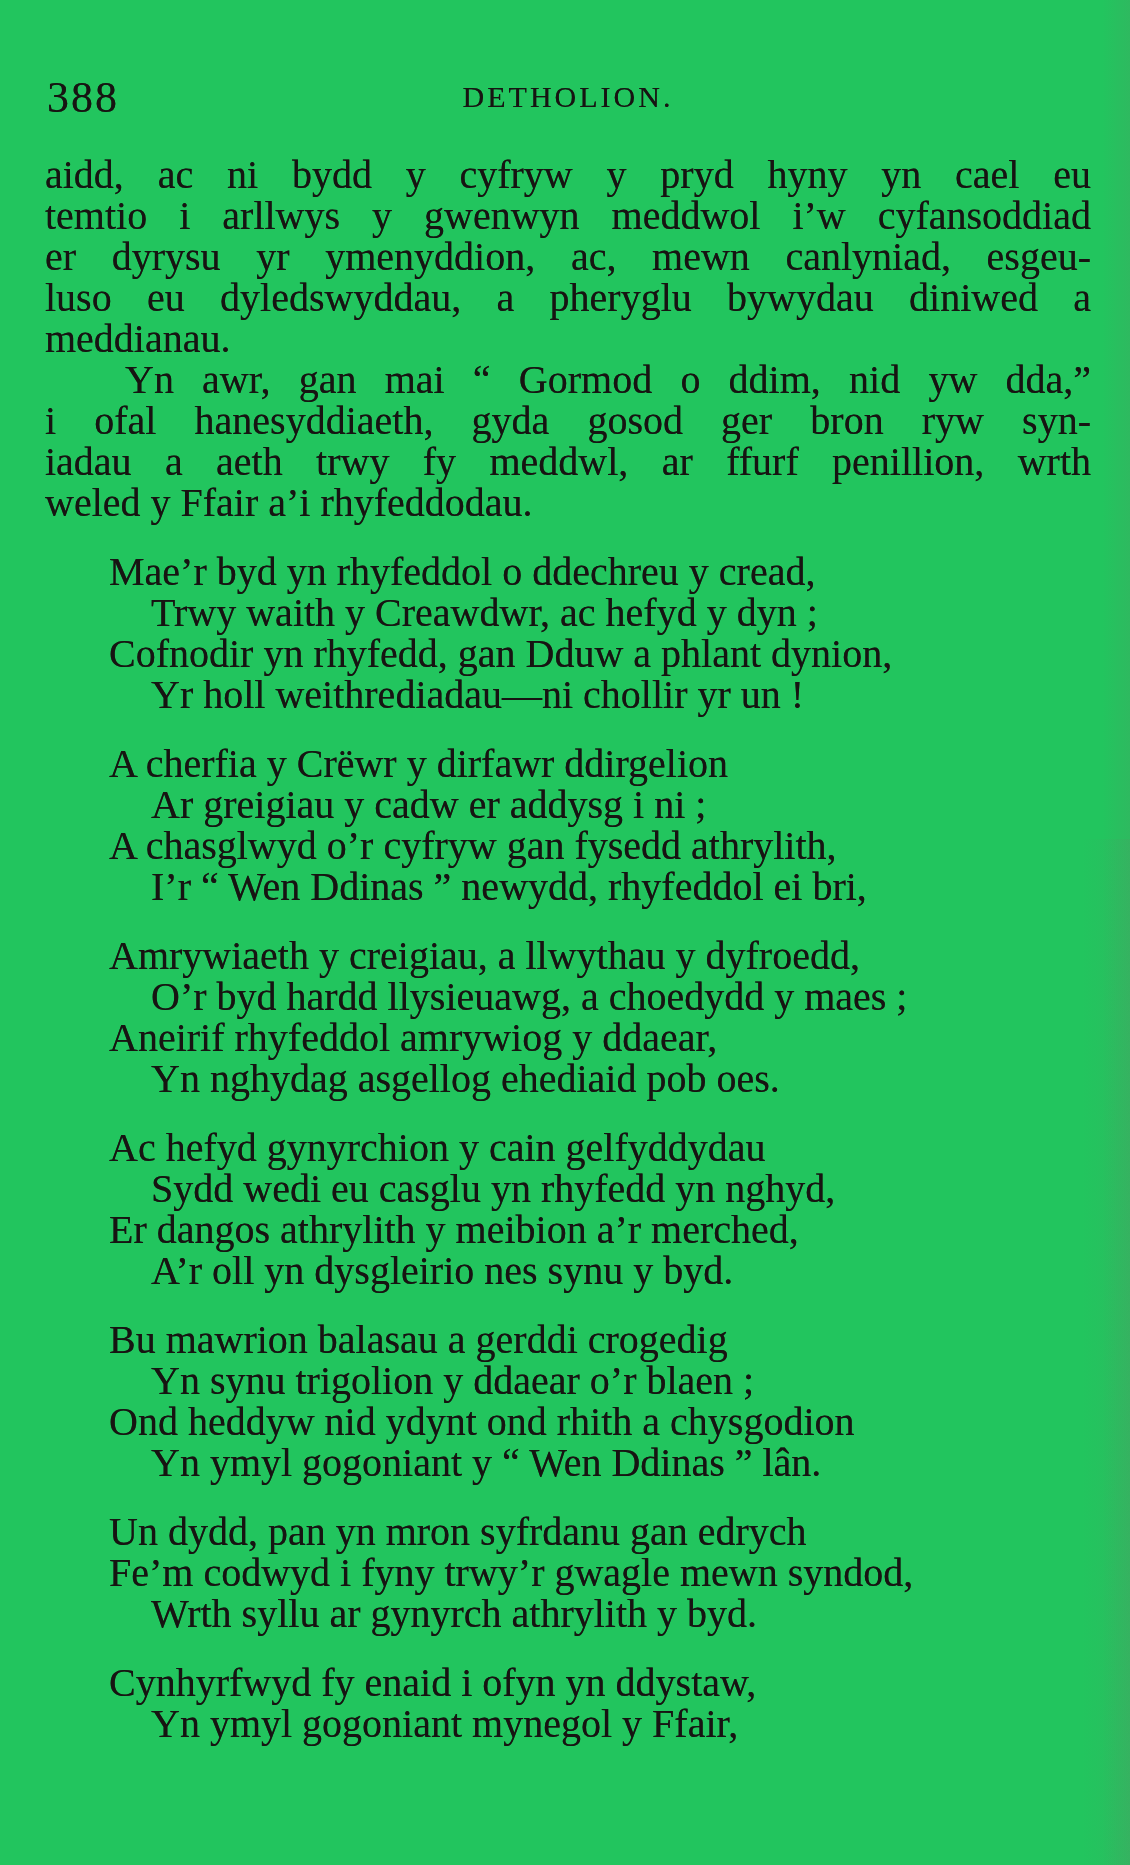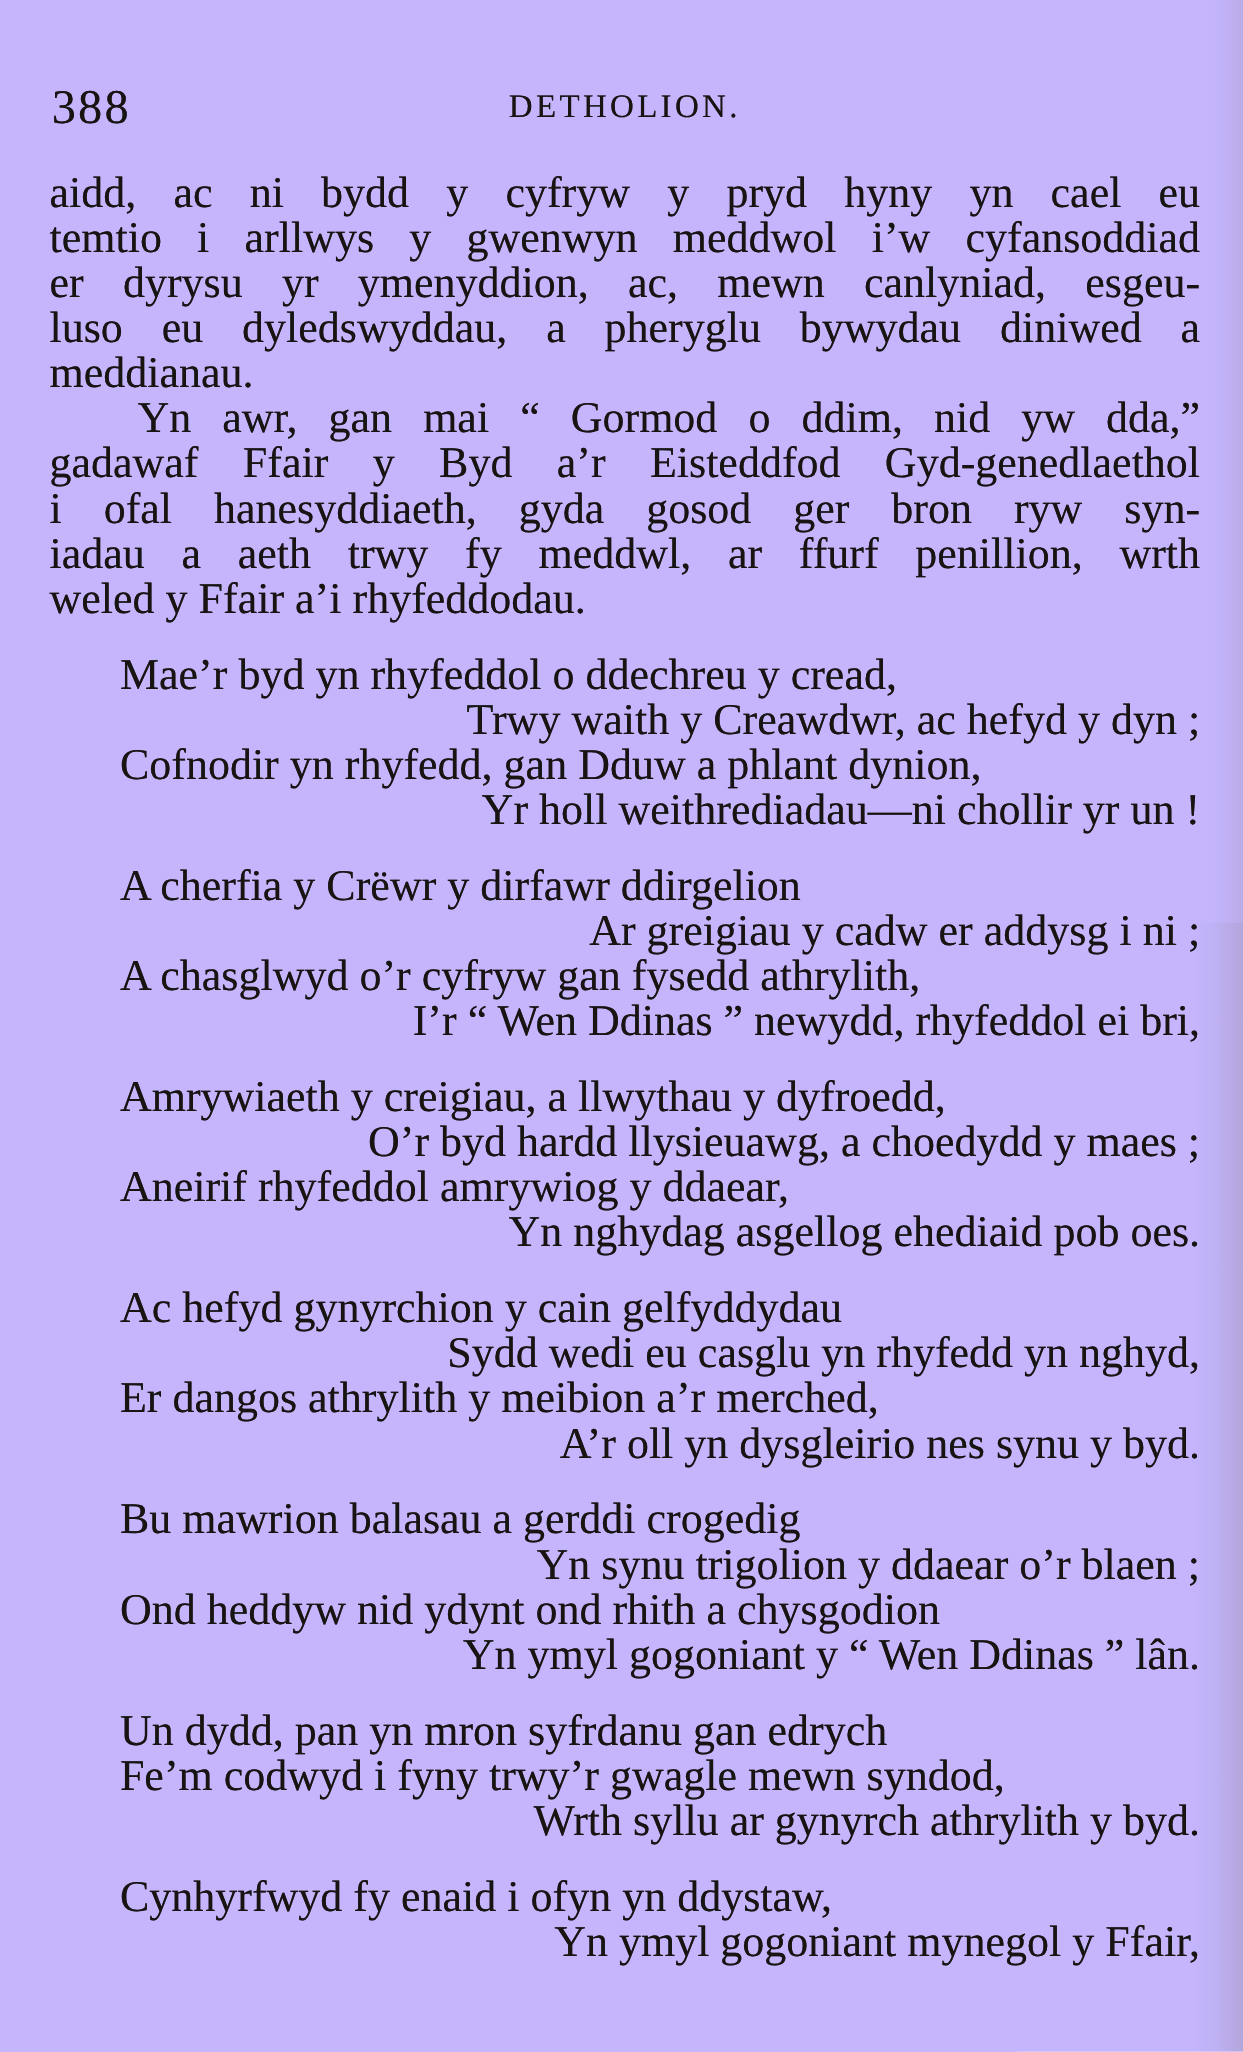--- a/index.html
+++ b/index.html
@@ -1,20 +1,20 @@
 <!DOCTYPE html>
 <html><head>
 <meta charset="utf-8">
 <style>
   html, body { margin: 0; padding: 0; }
   .page {
     position: relative;
     width: 1130px;
     height: 1865px;
-    background: #c4b5fd;
+    background: #22c55e;
     overflow: hidden;
     font-family: "Liberation Serif", "DejaVu Serif", serif;
     color: #171412;
   }
   
   .edge-shade {
     position: absolute;
     top: 0; right: 0;
     width: 28px; height: 100%;
     background: linear-gradient(to right, rgba(120,115,105,0) 0%, rgba(120,115,105,0.14) 100%);
@@ -65,21 +65,21 @@
     text-align-last: left;
   }
   .prose .pl.firstindent { padding-left: 80px; }
   .verse {
     margin-top: 28px;
     margin-left: 64px;
     font-size: 40px;
     line-height: 41px;
   }
   .verse .vl { white-space: nowrap; }
-  .verse .vl.even { padding-left: 42px; text-align: right; }
+  .verse .vl.even { padding-left: 42px; }
   
   .content { text-shadow: 0 0 0.6px rgba(23,20,18,0.75); }
 </style>
 </head>
 <body>
 
 <div class="page">
   <div class="edge-shade"></div>
   <div class="edge-shade-bottom"></div>
 
@@ -93,21 +93,20 @@
     <div class="prose">
       <div class="pl">aidd, ac ni bydd y cyfryw y pryd hyny yn cael eu</div>
       <div class="pl">temtio i arllwys y gwenwyn meddwol i’w cyfansoddiad</div>
       <div class="pl">er dyrysu yr ymenyddion, ac, mewn canlyniad, esgeu-</div>
       <div class="pl">luso eu dyledswyddau, a pheryglu bywydau diniwed a</div>
       <div class="pl lastline">meddianau.</div>
     </div>
 
     <div class="prose">
       <div class="pl firstindent">Yn awr, gan mai “ Gormod o ddim, nid yw dda,”</div>
-      <div class="pl">gadawaf Ffair y Byd a’r Eisteddfod Gyd-genedlaethol</div>
       <div class="pl">i ofal hanesyddiaeth, gyda gosod ger bron ryw syn-</div>
       <div class="pl">iadau a aeth trwy fy meddwl, ar ffurf penillion, wrth</div>
       <div class="pl lastline">weled y Ffair a’i rhyfeddodau.</div>
     </div>
 
     <div class="verse">
       <div class="vl">Mae’r byd yn rhyfeddol o ddechreu y cread,</div>
       <div class="vl even">Trwy waith y Creawdwr, ac hefyd y dyn ;</div>
       <div class="vl">Cofnodir yn rhyfedd, gan Dduw a phlant dynion,</div>
       <div class="vl even">Yr holl weithrediadau—ni chollir yr un !</div>

